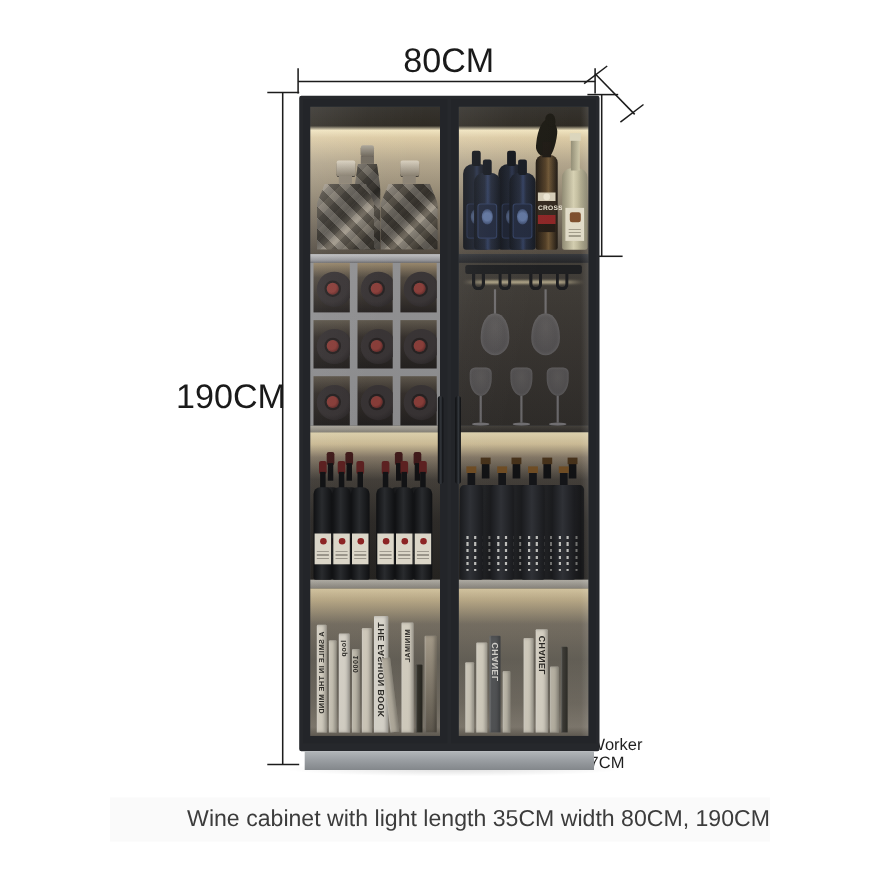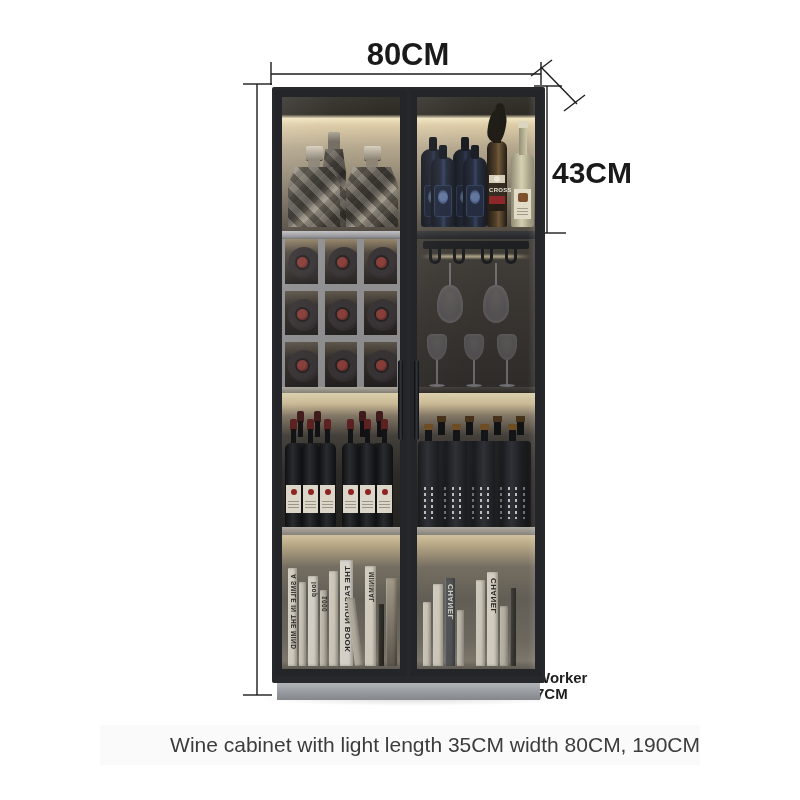--- a/index.html
+++ b/index.html
@@ -1,21 +1,21 @@
 <!DOCTYPE html>
 <html><head>
 <meta charset="utf-8">
 <style>
   html,body{margin:0;padding:0;background:#ffffff;width:800px;height:800px;overflow:hidden;
     font-family:"Liberation Sans","DejaVu Sans",sans-serif;}
   .stage{position:relative;width:800px;height:800px;background:#ffffff;}
 
   
   .dim-svg{position:absolute;left:0;top:0;width:800px;height:800px;pointer-events:none;}
-  .dim-label{position:absolute;color:#1a1a1a;font-weight:700;letter-spacing:0;}
+  .dim-label{position:absolute;color:#1a1a1a;font-weight:400;letter-spacing:0;}
   .lbl-width{left:336px;top:37px;width:144px;text-align:center;font-size:31px;}
   .lbl-depth{left:557px;top:52px;font-size:31px;}
   .lbl-shelf{left:552px;top:156px;font-size:30px;}
   .lbl-height{left:160px;top:343px;font-size:31px;}
   .lbl-worker{left:536px;top:670px;font-size:15px;line-height:16px;color:#1f1f1f;}
   .lbl-worker span{display:block;}
 
   
   .cabinet{position:absolute;left:272px;top:87px;width:273px;height:596px;background:#26282c;border-radius:2px;}
   .floor-shadow{position:absolute;left:256px;top:692px;width:312px;height:14px;
@@ -194,21 +194,21 @@
       <line x1="541" y1="67" x2="577" y2="104"></line>
       <line x1="531" y1="76" x2="552" y2="60"></line>
       <line x1="564" y1="111" x2="585" y2="95"></line>
       <line x1="547" y1="86" x2="547" y2="233"></line>
       <line x1="534" y1="86" x2="562" y2="86"></line>
       <line x1="539" y1="233" x2="566" y2="233"></line>
     </g>
   </svg>
 
   <div class="dim-label lbl-width">80CM</div>
-  <div class="dim-label lbl-shelf">43CM</div>
+  <div class="dim-label lbl-height">190CM</div>
   <div class="dim-label lbl-worker">
     <span>Worker</span>
     <span>7CM</span>
   </div>
 
   <div class="floor-shadow"></div>
 
   <div class="cabinet">
 
     <div class="door doorL">

